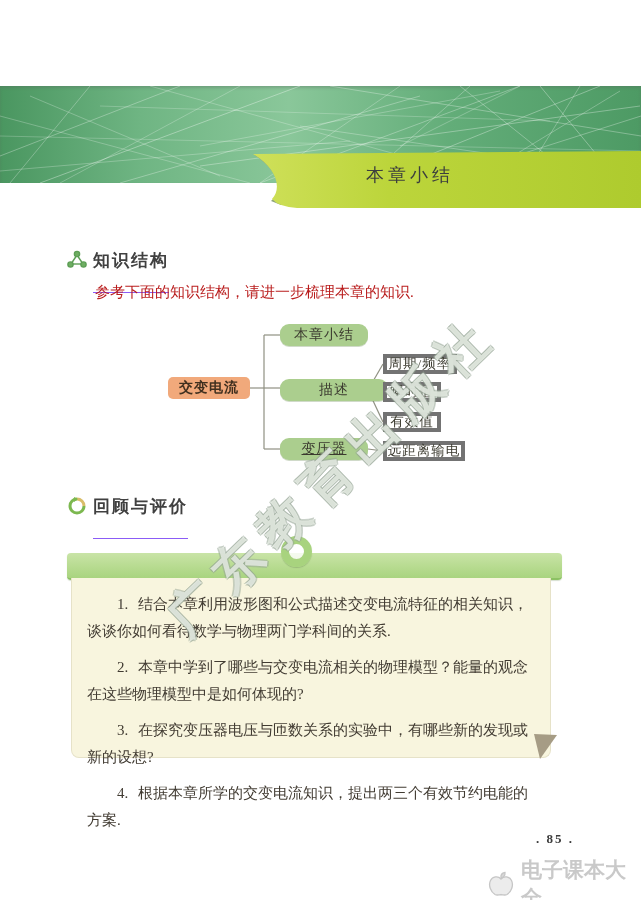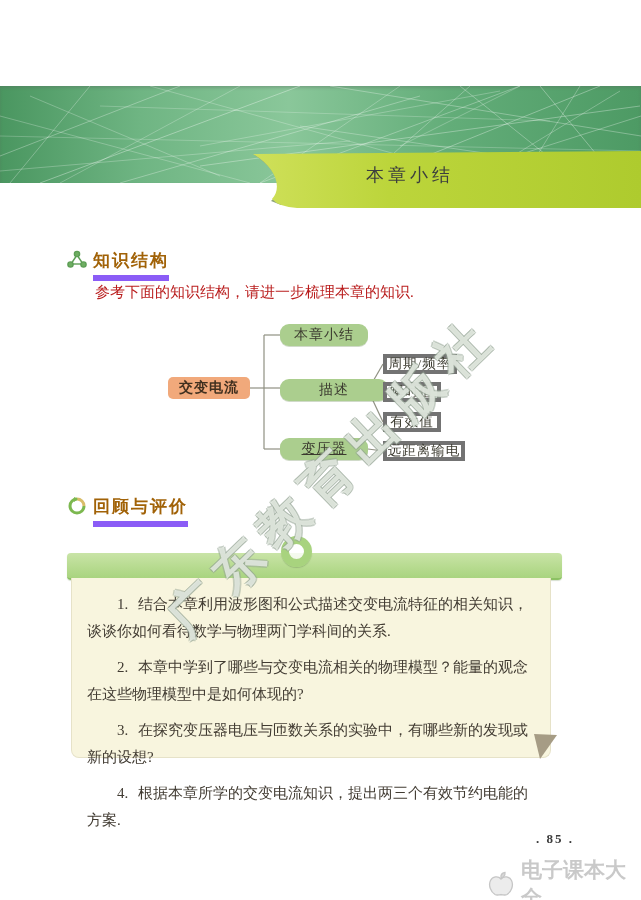--- a/index.html
+++ b/index.html
@@ -13,22 +13,22 @@
   .banner svg{position:absolute;left:0;top:0;}
 
   
   .ribbon{position:absolute;left:245px;top:147px;width:396px;height:64px;}
   .ribbon-text{position:absolute;left:97px;top:16px;font-family:"Liberation Sans",sans-serif;
                font-size:18px;letter-spacing:4px;color:#3c3e3e;font-weight:400;margin-left:24px;}
 
   
   .sec{position:absolute;display:flex;align-items:flex-start;gap:5px;}
   .sec .icon{width:22px;height:22px;flex:0 0 auto;}
-  .sec .t{font-size:17px;letter-spacing:2px;color:#a16207;
-          border-bottom:6px solid #8b5cf6;padding-bottom:3px;font-weight:bold;}
+  .sec .t{font-size:17px;letter-spacing:2px;color:#404040;
+          border-bottom:1px solid #8b5cf6;padding-bottom:20px;font-weight:bold;}
   #sec-knowledge{left:66px;top:249px;}
   #sec-review{left:66px;top:495px;font-family:Liberation Serif, serif;}
 
   .intro{position:absolute;left:95px;top:283px;width:480px;margin:0;
          font-size:15px;color:#b91c1c;}
 
   
   .map{position:absolute;left:150px;top:316px;width:340px;height:160px;}
   .map svg.links{position:absolute;left:0;top:0;}
   .n{position:absolute;display:flex;align-items:center;justify-content:center;

